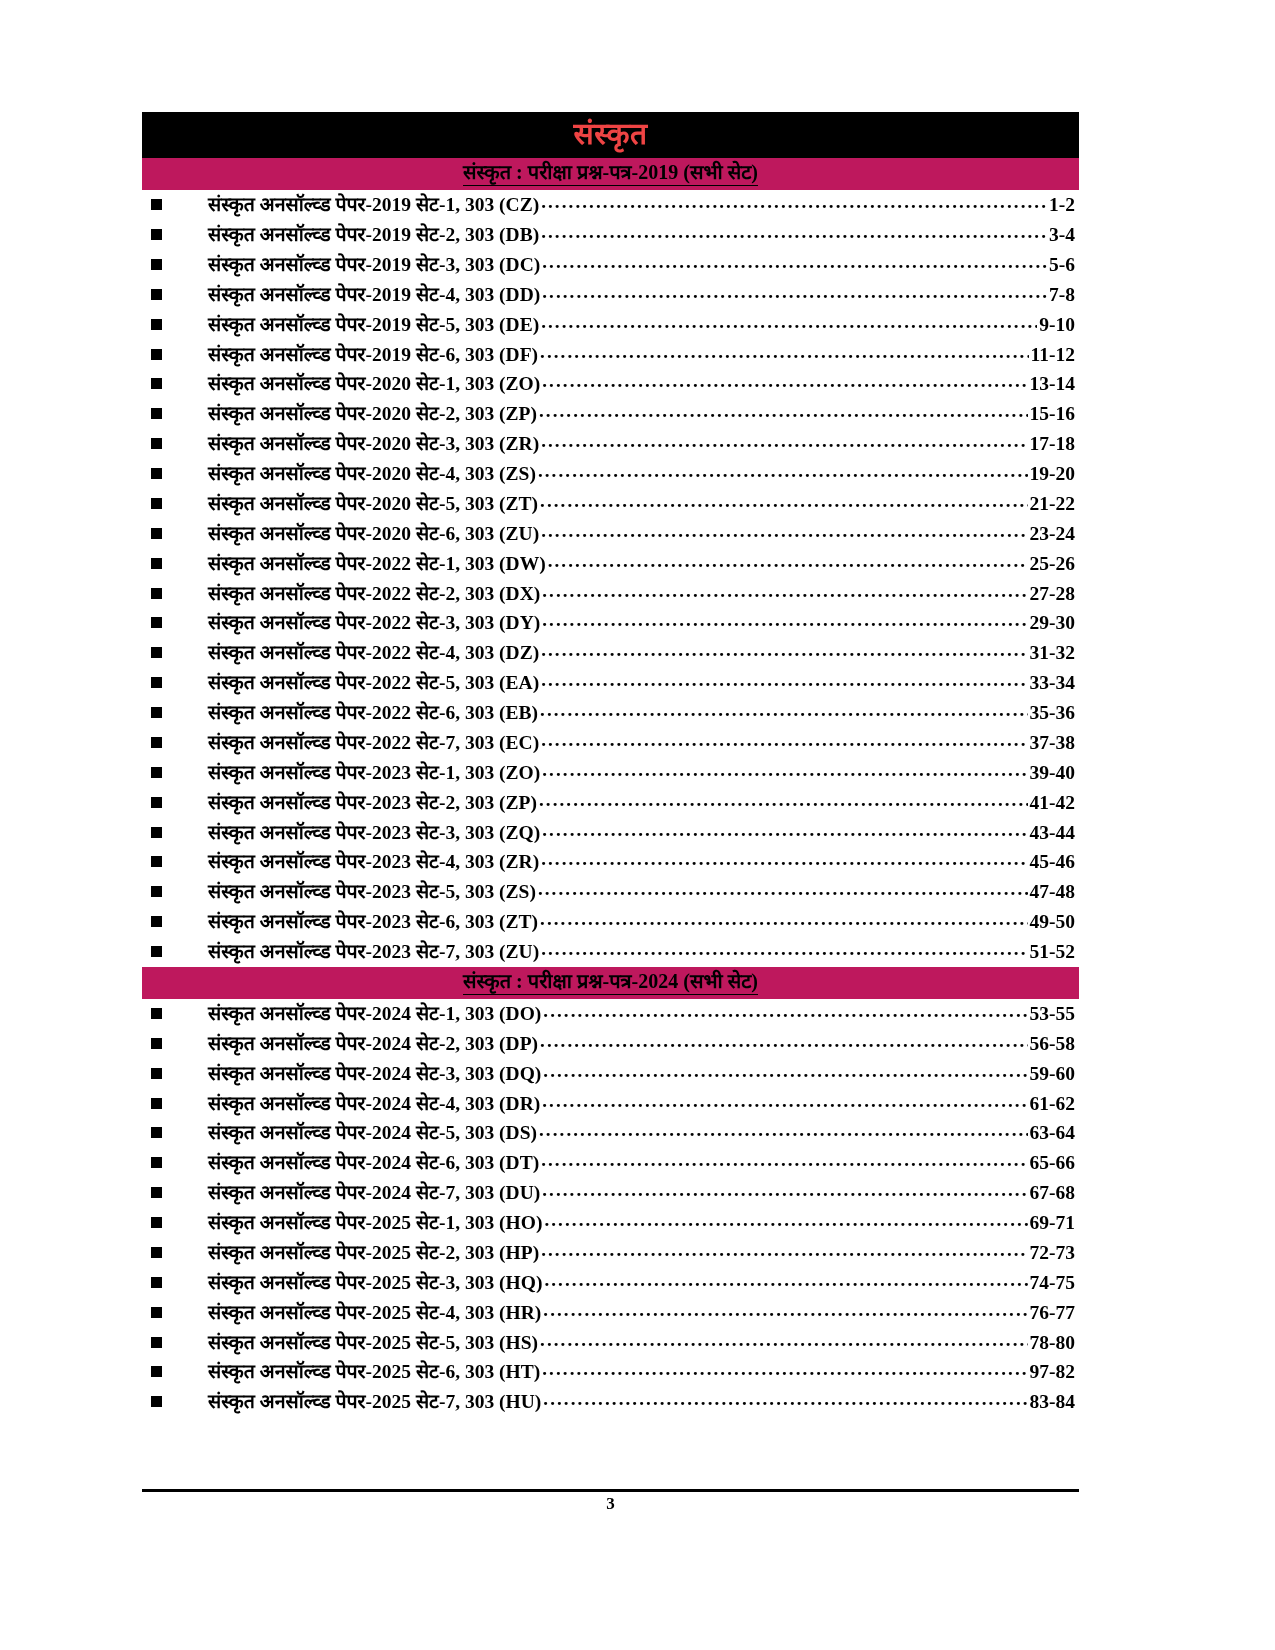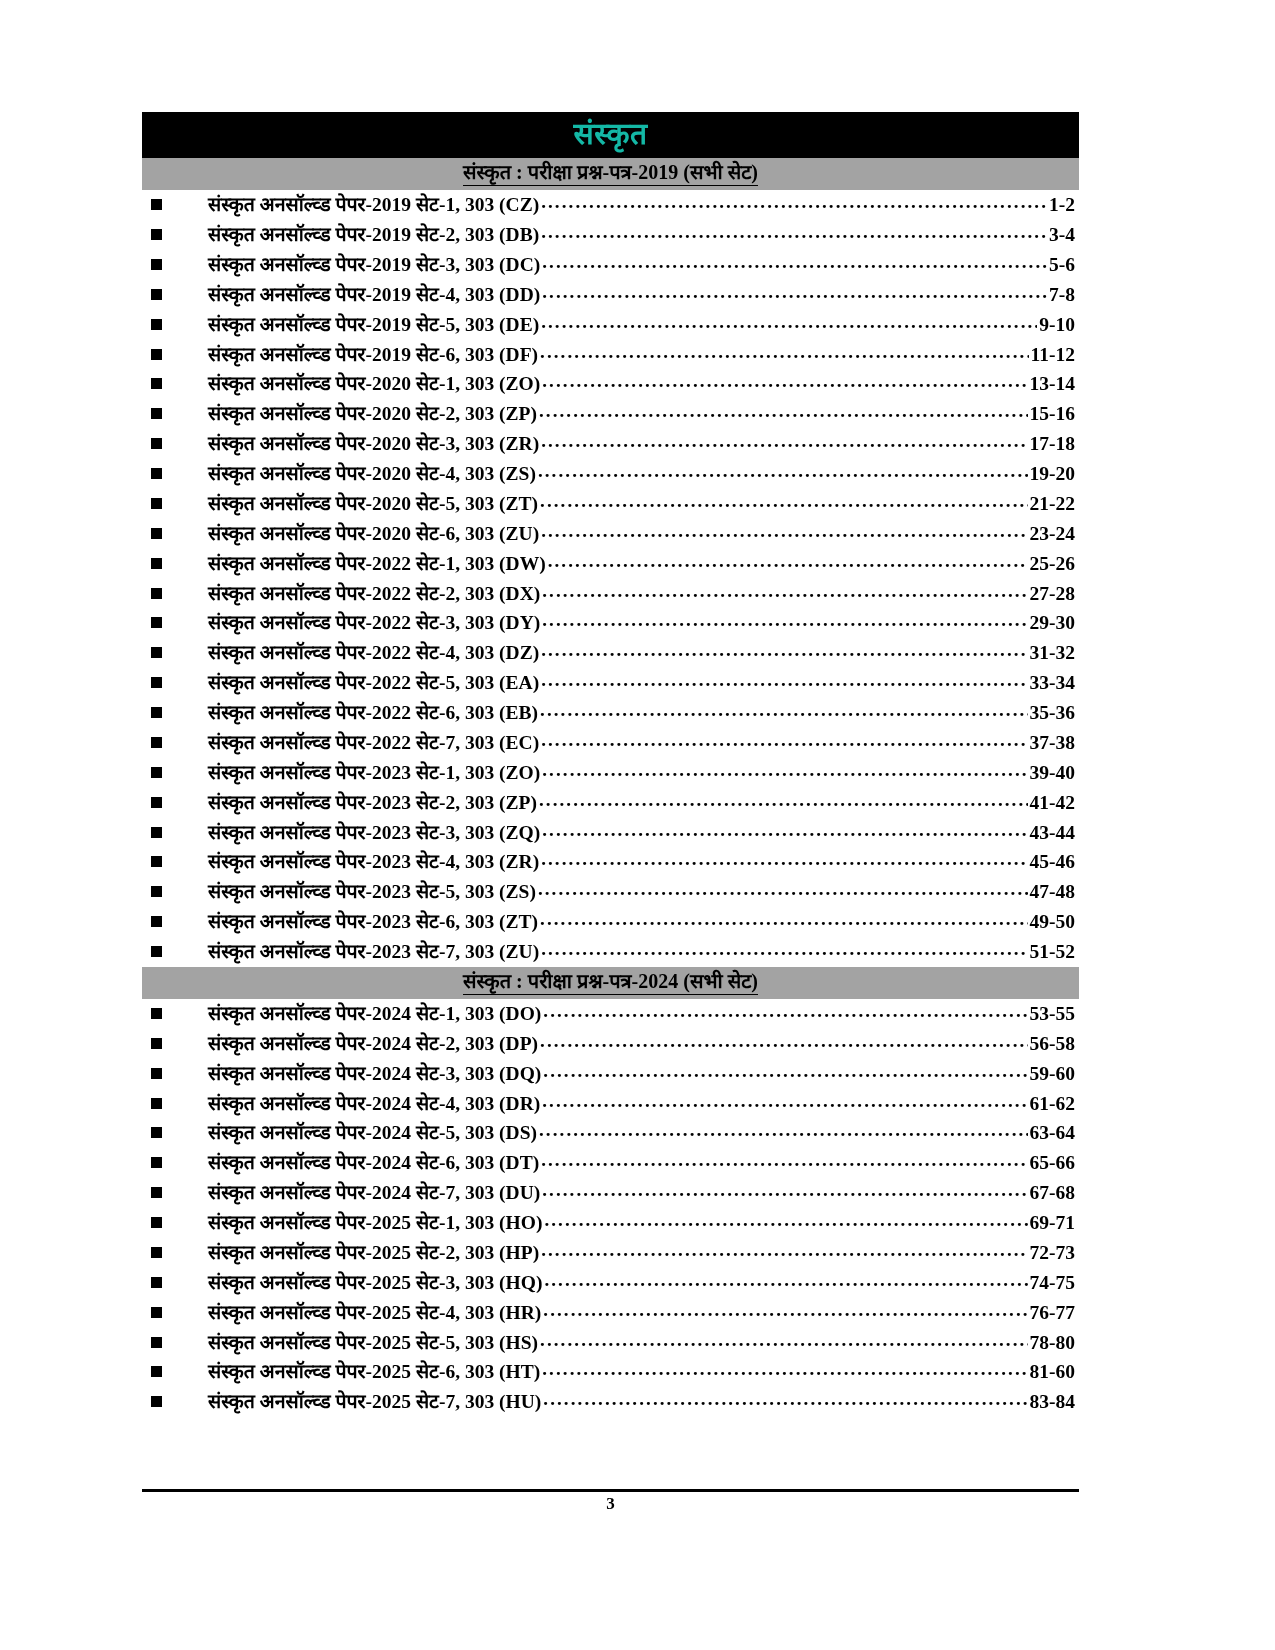--- a/index.html
+++ b/index.html
@@ -29,32 +29,32 @@
   #content {
     position: absolute;
     left: 142px;
     top: 112px;
     width: 937px;
   }
 
   
   .subject-banner {
     background: #000000;
-    color: #14b8a6;
+    color: #ef4444;
     text-align: center;
     font-weight: bold;
     font-size: 30px;
     line-height: 1.0;
     padding: 7px 0 9px 0;
     letter-spacing: 0.5px;
   }
 
   
   .section-head {
-    background: #a3a3a3;
+    background: #be185d;
     text-align: center;
     padding: 3px 0 4px 0;
   }
   .section-head .sh-inner {
     display: inline-block;
     font-weight: bold;
     font-size: 20px;
     line-height: 1.15;
     border-bottom: 1.6px solid #000;
     padding-bottom: 1px;
@@ -373,21 +373,21 @@
           <div class="entry">
             <span class="bullet"></span>
             <span class="entry-title">संस्कृत अनसॉल्व्ड पेपर-2025 सेट-5, 303 (HS)</span>
             <span class="leader">............................................................................................................................................................................................................................................................................................................</span>
             <span class="pages">78-80</span>
           </div>
           <div class="entry">
             <span class="bullet"></span>
             <span class="entry-title">संस्कृत अनसॉल्व्ड पेपर-2025 सेट-6, 303 (HT)</span>
             <span class="leader">............................................................................................................................................................................................................................................................................................................</span>
-            <span class="pages">81-60</span>
+            <span class="pages">97-82</span>
           </div>
           <div class="entry">
             <span class="bullet"></span>
             <span class="entry-title">संस्कृत अनसॉल्व्ड पेपर-2025 सेट-7, 303 (HU)</span>
             <span class="leader">............................................................................................................................................................................................................................................................................................................</span>
             <span class="pages">83-84</span>
           </div>
         </div>
       </div>
 

